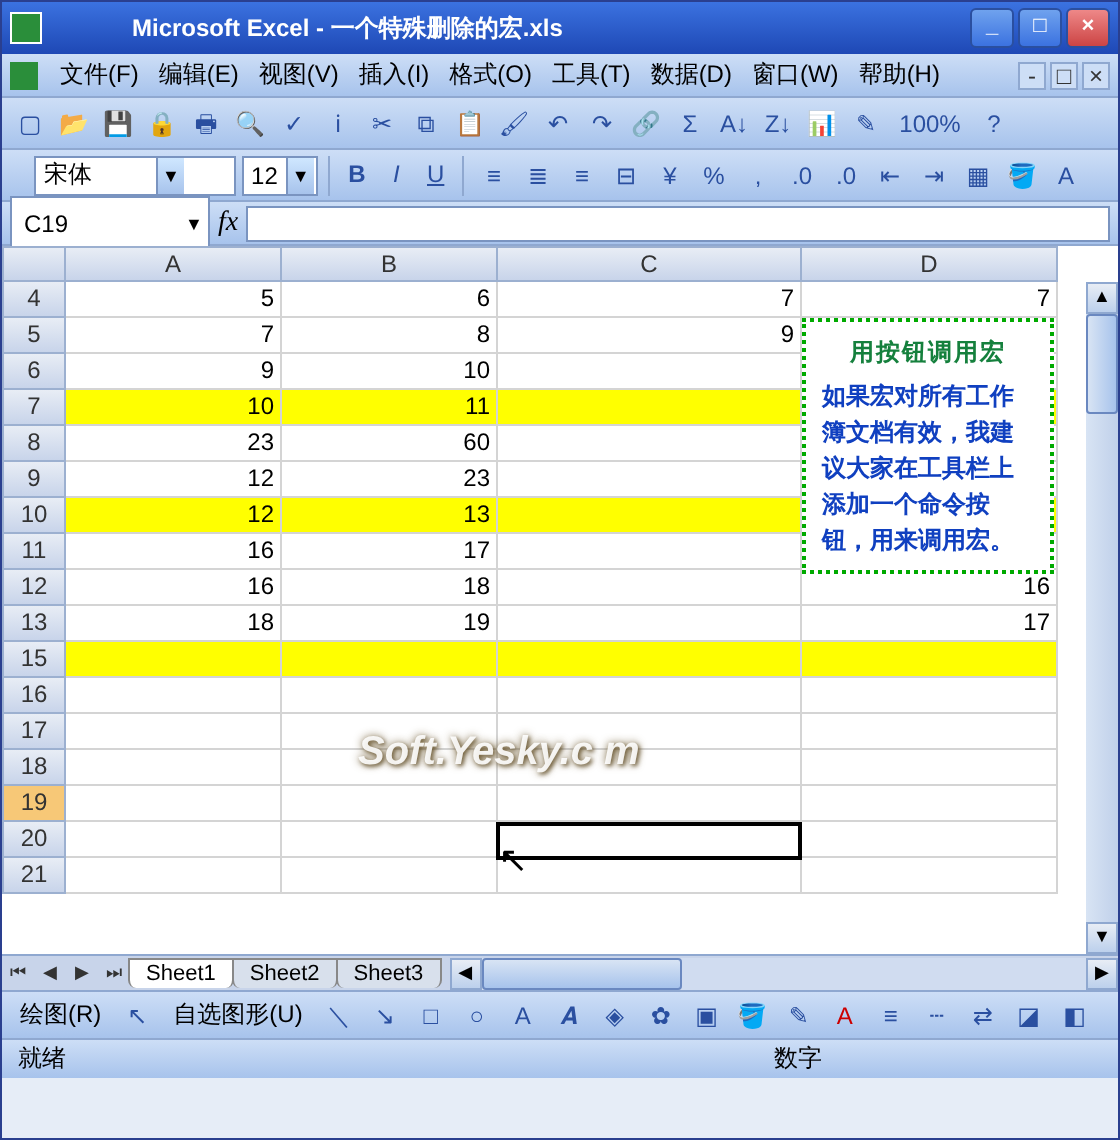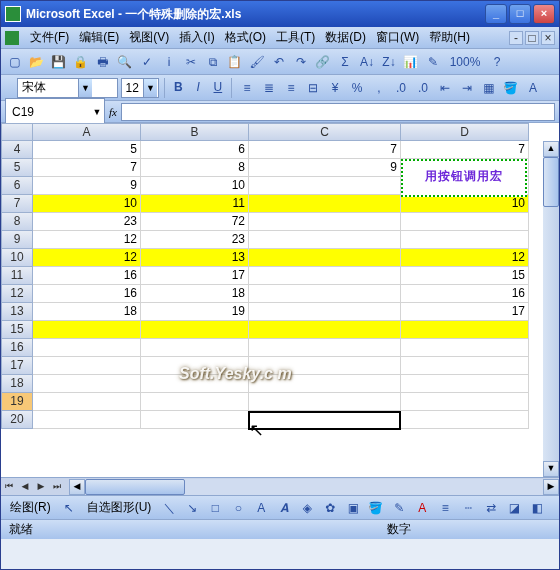--- a/index.html
+++ b/index.html
@@ -1,19 +1,19 @@
 <!DOCTYPE html>
 <html><head>
 <meta charset="utf-8">
 <style>
 *{box-sizing:border-box;margin:0;padding:0;font-family:"SimSun",Arial,sans-serif;font-size:12px;}
 body{background:#e6edf7;width:560px;height:570px;overflow:hidden;border:1px solid #2a3f8f;}
 .titlebar{height:26px;background:linear-gradient(#3b72e0,#1e48b5);display:flex;align-items:center;padding:0 4px;color:#fff;font-weight:bold;}
 .titlebar .app-icon{width:16px;height:16px;background:#2a8e3a;margin-right:5px;border:1px solid #fff;}
-.titlebar .title{flex:1;}
+.titlebar .title{flex:1;margin-left:40px;}
 .winbtns{display:flex;gap:2px;}
 .winbtn{width:22px;height:20px;background:linear-gradient(#6fa2ee,#3b72e0);border:1px solid #2a4fa0;border-radius:3px;color:#fff;text-align:center;line-height:16px;font-size:11px;cursor:pointer;}
 .winbtn.close{background:linear-gradient(#e88,#c44);}
 .menubar{height:22px;background:linear-gradient(#cddef6,#a7c3ec);display:flex;align-items:center;padding:0 4px;gap:2px;border-bottom:1px solid #8fa8d0;}
 .menubar .mico{width:14px;height:14px;background:#2a8e3a;margin-right:4px;}
 .menuitem{padding:14px 5px;cursor:pointer;}
 .menubar .mdi{margin-left:auto;display:flex;gap:2px;}
 .mdi span{width:14px;height:14px;border:1px solid #8fa8d0;background:#cddef6;color:#333;text-align:center;line-height:12px;cursor:pointer;}
 .toolbar{height:26px;background:linear-gradient(#cddef6,#a7c3ec);display:flex;align-items:center;gap:3px;padding:0 4px;border-bottom:1px solid #8fa8d0;}
 .tbtn{width:20px;height:20px;border:1px solid transparent;background:rgba(255,255,255,0);color:#2a4fa0;text-align:center;line-height:18px;font-size:12px;cursor:pointer;border-radius:2px;}
@@ -23,41 +23,41 @@
 .combo .cval{padding:0 4px;min-width:60px;}
 .combo .carr{width:14px;background:linear-gradient(#cfe7ff,#a7c3ec);border-left:1px solid #7a94c0;text-align:center;line-height:18px;height:100%;cursor:pointer;font-size:9px;}
 .fmtbtn{width:20px;height:20px;text-align:center;line-height:18px;color:#2a4fa0;cursor:pointer;}
 .fmtbtn.b{font-weight:bold;}
 .fmtbtn.i{font-style:italic;}
 .fmtbtn.u{text-decoration:underline;}
 .formulabar{height:22px;background:linear-gradient(#cddef6,#a7c3ec);display:flex;align-items:center;gap:4px;padding:0 4px;border-bottom:1px solid #8fa8d0;}
 .namebox{width:100px;height:28px;background:#fff;border:1px solid #7a94c0;display:flex;align-items:center;gap:44px;}
 .namebox .nval{flex:1;padding:0 6px;}
 .namebox .narr{width:14px;text-align:center;font-size:9px;cursor:pointer;}
-.fx{font-style:italic;font-family:serif;font-size:11px;}
+.fx{font-style:italic;font-family:serif;font-size:14px;}
 .finput{flex:1;height:18px;background:#fff;border:1px solid #7a94c0;}
 .grid-area{height:354px;background:#fff;position:relative;display:flex;flex-direction:column;}
 .colhdr{display:flex;height:18px;}
 .corner{width:32px;background:linear-gradient(#e8edf5,#c8d4ea);border:1px solid #9cb0d0;}
 .ch{background:linear-gradient(#e8edf5,#c8d4ea);border:1px solid #9cb0d0;border-left:none;text-align:center;line-height:16px;color:#333;}
 .chA{width:108px;}.chB{width:108px;}.chC{width:152px;}.chD{width:128px;}
 .gridbody{flex:1;overflow:hidden;position:relative;}
 .row{display:flex;height:18px;}
 .rh{width:32px;background:linear-gradient(#e8edf5,#c8d4ea);border:1px solid #9cb0d0;border-top:none;text-align:center;line-height:16px;color:#333;}
 .rh.sel{background:#f7c877;}
 .cell{border-right:1px solid #d4d4d4;border-bottom:1px solid #d4d4d4;padding:0 3px;text-align:right;line-height:16px;overflow:hidden;}
 .cA{width:108px;}.cB{width:108px;}.cC{width:152px;}.cD{width:128px;}
 .row.hl .cell{background:#ffff00;}
 .selcell{position:absolute;border:2px solid #000;pointer-events:none;}
 .vscroll{position:absolute;right:0;top:18px;bottom:0;width:16px;background:linear-gradient(90deg,#d8e4f4,#c0d0ea);}
 .vscroll .arr{height:16px;background:linear-gradient(#e8edf5,#bcd0ec);border:1px solid #8fa8d0;text-align:center;line-height:12px;font-size:9px;cursor:pointer;}
 .vscroll .thumb{position:absolute;top:16px;left:0;right:0;height:50px;background:linear-gradient(90deg,#d8e4f4,#a7c3ec);border:1px solid #6a88c0;border-radius:2px;}
 .tooltip{position:absolute;border:2px dotted #0a0;background:#fff;padding:6px 8px;font-size:13px;line-height:18px;color:#1040c0;font-weight:bold;}
-.tooltip .ttitle{color:#6d28d9;text-align:center;margin-bottom:4px;letter-spacing:1px;}
-.watermark{position:absolute;left:178px;top:224px;font-size:16px;font-style:italic;font-weight:bold;color:rgba(255,255,255,0.9);text-shadow:0 0 4px rgba(120,100,60,0.9),1px 1px 2px rgba(80,60,20,0.8);pointer-events:none;}
+.tooltip .ttitle{color:#15803d;text-align:center;margin-bottom:4px;letter-spacing:1px;}
+.watermark{position:absolute;left:178px;top:224px;font-size:20px;font-style:italic;font-weight:bold;color:rgba(255,255,255,0.9);text-shadow:0 0 4px rgba(120,100,60,0.9),1px 1px 2px rgba(80,60,20,0.8);pointer-events:none;}
 .cursor{position:absolute;left:248px;top:278px;font-size:18px;color:#000;pointer-events:none;}
 .sheettabs{height:18px;background:#c8d4ea;display:flex;align-items:center;border-top:1px solid #8fa8d0;}
 .sheettabs .nav{width:16px;height:16px;text-align:center;line-height:14px;font-size:9px;color:#333;cursor:pointer;}
 .tab{padding:1px 8px;background:#fff;border:1px solid #888;border-bottom:none;border-radius:0 0 4px 4px;margin-left:-1px;font-size:11px;cursor:pointer;}
 .tab.inact{background:#d8e0ec;}
 .hscroll{flex:1;background:#d0dcf0;margin-left:4px;height:16px;position:relative;}
 .hscroll .arr{position:absolute;width:16px;height:16px;background:linear-gradient(#e8edf5,#bcd0ec);border:1px solid #8fa8d0;text-align:center;line-height:12px;font-size:9px;cursor:pointer;}
 .hscroll .thumb{position:absolute;left:16px;top:0;bottom:0;width:100px;background:linear-gradient(#d8e4f4,#a7c3ec);border:1px solid #6a88c0;border-radius:2px;}
 .drawbar{height:24px;background:linear-gradient(#cddef6,#a7c3ec);display:flex;align-items:center;gap:3px;padding:0 4px;border-top:1px solid #8fa8d0;}
 .status{height:20px;background:linear-gradient(#cddef6,#a7c3ec);display:flex;align-items:center;padding:0 8px;border-top:1px solid #8fa8d0;gap:40px;}
@@ -197,21 +197,21 @@
       <div class="row hl">
         <div class="rh">7</div>
         <div class="cell cA">10</div>
         <div class="cell cB">11</div>
         <div class="cell cC"></div>
         <div class="cell cD">10</div>
       </div>
       <div class="row">
         <div class="rh">8</div>
         <div class="cell cA">23</div>
-        <div class="cell cB">72</div>
+        <div class="cell cB">60</div>
         <div class="cell cC"></div>
         <div class="cell cD"></div>
       </div>
       <div class="row">
         <div class="rh">9</div>
         <div class="cell cA">12</div>
         <div class="cell cB">23</div>
         <div class="cell cC"></div>
         <div class="cell cD"></div>
       </div>
@@ -278,39 +278,52 @@
         <div class="cell cC"></div>
         <div class="cell cD"></div>
       </div>
       <div class="row">
         <div class="rh">20</div>
         <div class="cell cA"></div>
         <div class="cell cB"></div>
         <div class="cell cC"></div>
         <div class="cell cD"></div>
       </div>
+      <div class="row">
+        <div class="rh">21</div>
+        <div class="cell cA"></div>
+        <div class="cell cB"></div>
+        <div class="cell cC"></div>
+        <div class="cell cD"></div>
+      </div>
       <div class="selcell" style="left:247px;top:270px;width:153px;height:19px;"></div>
       <div class="tooltip" style="left:400px;top:18px;width:126px;">
       <div class="ttitle">用按钮调用宏</div>
+      <div>如果宏对所有工作簿文档有效，我建议大家在工具栏上添加一个命令按钮，用来调用宏。</div>
     </div>
       <div class="watermark">Soft.Yesky.c  m</div>
       <div class="cursor">↖</div>
     </div>
   <div class="vscroll">
     <div class="arr">▲</div>
     <div class="thumb"></div>
     <div class="arr" style="position:absolute;bottom:0;left:0;right:0;">▼</div>
   </div>
 </div>
 
 <div class="sheettabs">
   <div class="nav">⏮</div>
   <div class="nav">◀</div>
   <div class="nav">▶</div>
   <div class="nav">⏭</div>
+  <div id="tabs" style="display:flex;">
+      <div class="tab">Sheet1</div>
+      <div class="tab inact">Sheet2</div>
+      <div class="tab inact">Sheet3</div>
+    </div>
   <div class="hscroll">
     <div class="arr" style="left:0;">◀</div>
     <div class="thumb"></div>
     <div class="arr" style="right:0;">▶</div>
   </div>
 </div>
 
 <div class="drawbar">
   <span class="menuitem">绘图(R)</span>
   <span class="tbtn">↖</span>

